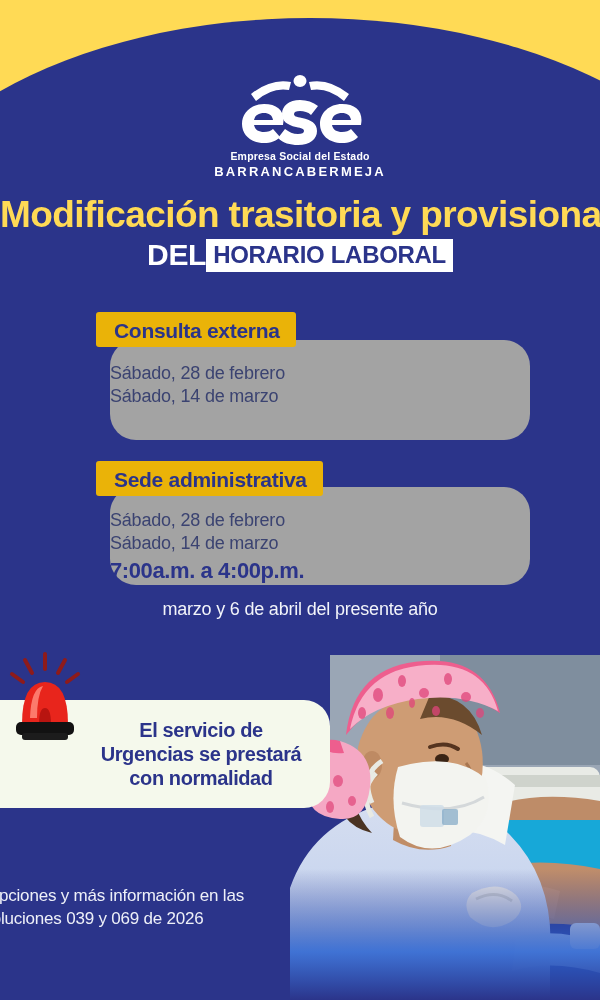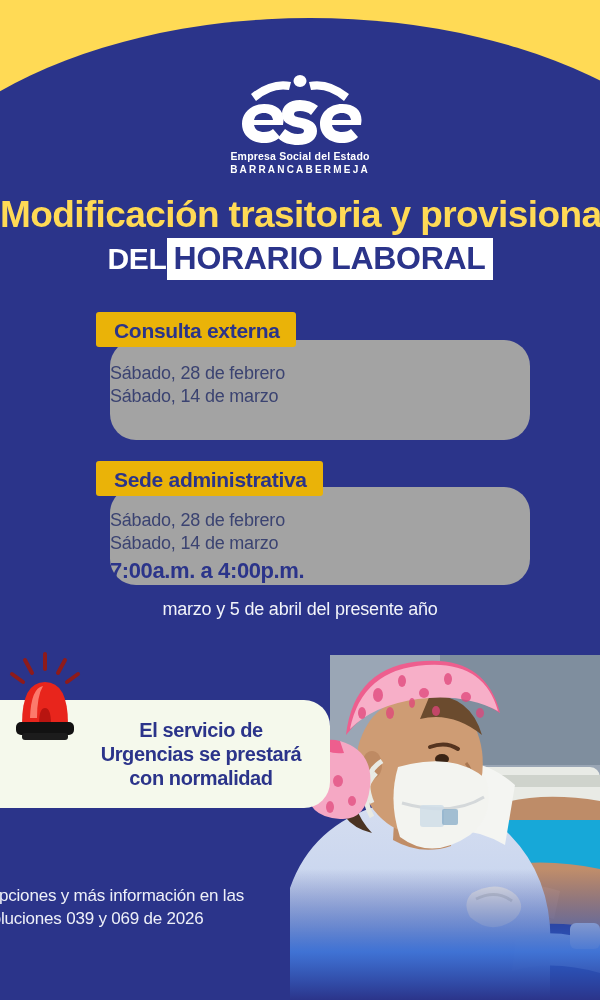--- a/index.html
+++ b/index.html
@@ -34,21 +34,21 @@
   #logo-block {
     position:absolute; left:0; top:70px; width:600px;
     display:flex; flex-direction:column; align-items:center;
   }
   #logo-mark { width:150px; height:78px; display:block; }
   .logo-line1 {
     color:#ffffff; font-size:10.5px; font-weight:bold;
     letter-spacing:.2px; margin-top:2px; white-space:nowrap;
   }
   .logo-line2 {
-    color:#ffffff; font-size:10px; font-weight:bold;
+    color:#ffffff; font-size:13px; font-weight:bold;
     letter-spacing:2.2px; margin-top:2px; white-space:nowrap;
   }
 
   
   #headline {
     position:absolute; top:196px; left:0; width:600px;
     text-align:center;
     color:#FFDA55;
     font-size:37px; font-weight:bold;
     letter-spacing:-.6px;
@@ -57,21 +57,21 @@
   }
   #subhead-row {
     position:absolute; top:238px; left:0; width:600px;
     display:flex; justify-content:center; align-items:center;
   }
   #subhead-del {
     color:#ffffff; font-size:30px; font-weight:bold; letter-spacing:-.3px;
   }
   #subhead-hl {
     background:#ffffff; color:#2B348A;
-    font-size:32px; font-weight:bold; letter-spacing:-.3px;
+    font-size:24px; font-weight:bold; letter-spacing:-.3px;
     padding:2px 7px 3px 7px;
   }
 
   
   .card-wrap { position:absolute; left:0; width:600px; }
   .card-tab {
     position:absolute; z-index:3;
     background:#eab308;
     color:#2B348A;
     font-size:21px; font-weight:bold;
@@ -182,21 +182,21 @@
   <div class="card-wrap">
     <div class="card-body" style="left:110px; top:487px; width:420px; height:98px; padding-top:22px;">
       <div class="card-dates">Sábado, 28 de febrero</div>
       <div class="card-dates">Sábado, 14 de marzo</div>
       <div class="card-hours">7:00a.m. a 4:00p.m.</div>
     </div>
     <div class="card-tab" style="left:96px; top:461px;">Sede administrativa</div>
   </div>
 
   <div id="notice">
-    <div>marzo y 5 de abril del presente año</div>
+    <div>marzo y 6 de abril del presente año</div>
   </div>
 
   <div id="photo">
     <svg viewBox="0 0 310 345">
       <defs>
         <linearGradient id="fadeBlue" x1="0" y1="0" x2="0" y2="1">
           <stop offset="0%" stop-color="#2B348A" stop-opacity="0"></stop>
           <stop offset="62%" stop-color="#2B348A" stop-opacity="0"></stop>
           <stop offset="86%" stop-color="#2B63D0" stop-opacity=".85"></stop>
           <stop offset="100%" stop-color="#2B348A" stop-opacity="1"></stop>

